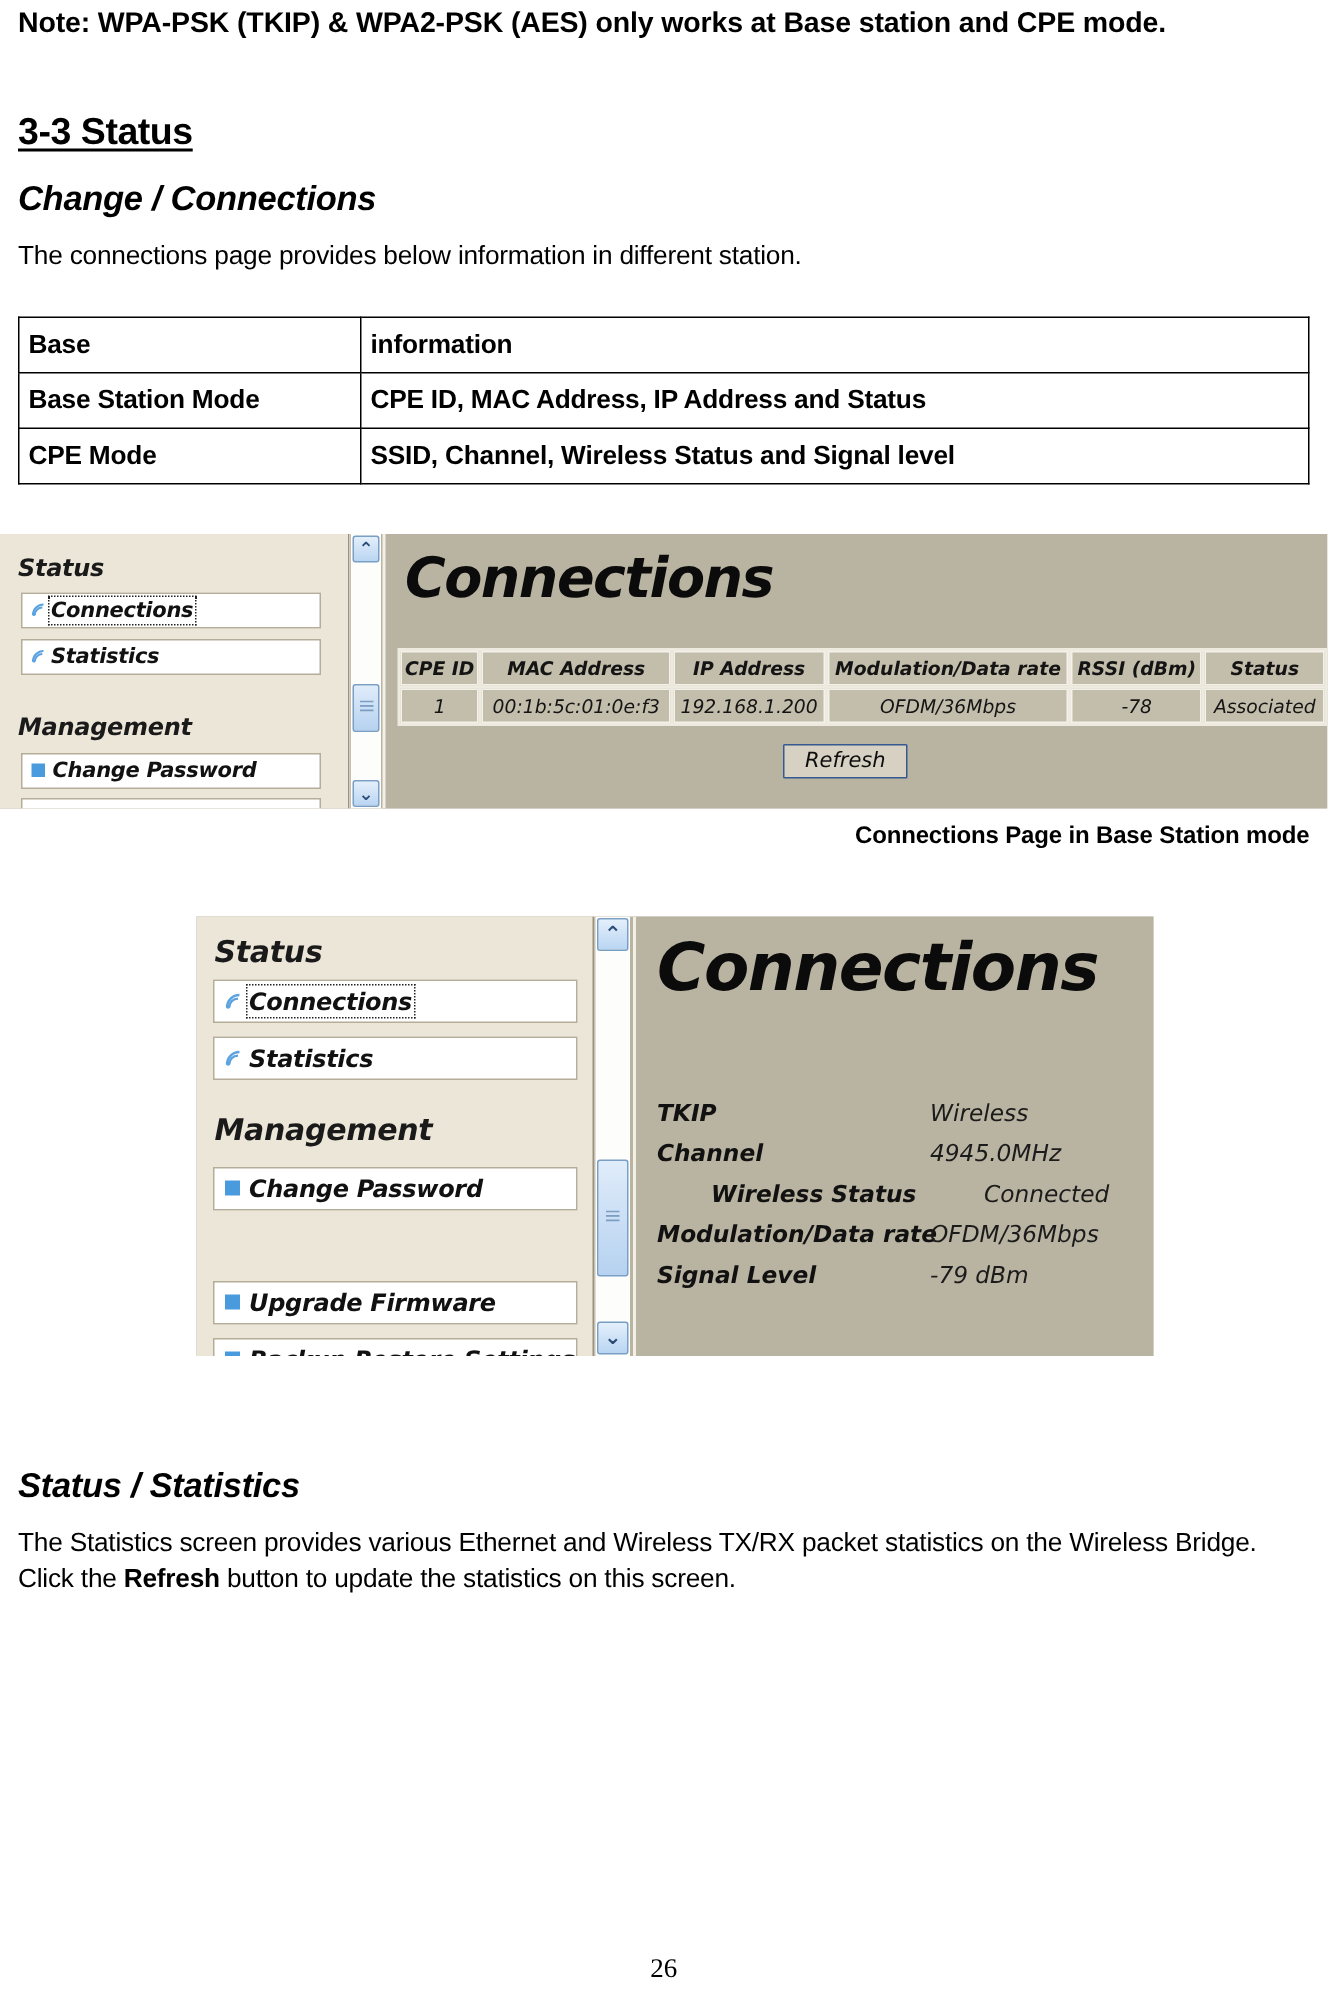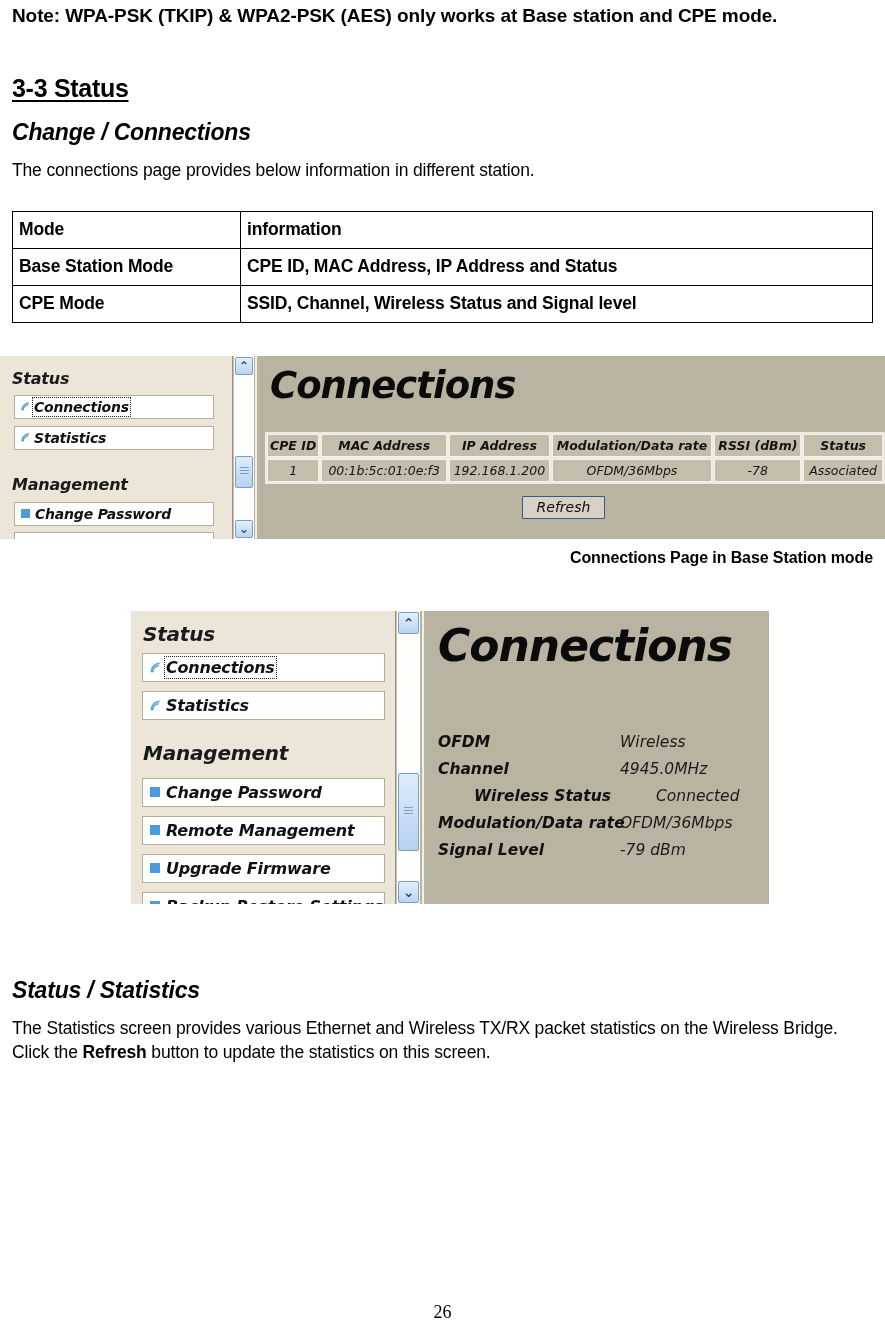--- a/index.html
+++ b/index.html
@@ -268,21 +268,21 @@
   <div style="height:12px"></div>
 
   <p class="body-text">The connections page provides below information in different station.</p>
 
   <div style="height:28px"></div>
 
   
   <table class="mode-table">
     <tbody>
       <tr>
-        <td class="col-mode">Mode</td>
+        <td class="col-mode">Base</td>
         <td>information</td>
       </tr>
       <tr>
         <td class="col-mode">Base Station Mode</td>
         <td>CPE ID, MAC Address, IP Address and Status</td>
       </tr>
       <tr>
         <td class="col-mode">CPE Mode</td>
         <td>SSID, Channel, Wireless Status and Signal level</td>
       </tr>
@@ -410,24 +410,20 @@
           <span class="nav-label">Statistics</span>
         </div>
 
         <div class="nav-group-title" style="font-size:20px;position:absolute;left:0;top:130px;padding-left:12px;">Management</div>
 
         <div class="nav-item" style="position:absolute;left:11px;top:167px;width:243px;height:29px;font-size:16px;">
           <span class="sq-icon" style="width:10px;height:10px;margin:0 6px 0 7px;"></span>
           <span class="nav-label">Change Password</span>
         </div>
 
-        <div class="nav-item" style="position:absolute;left:11px;top:205px;width:243px;height:29px;font-size:16px;">
-          <span class="sq-icon" style="width:10px;height:10px;margin:0 6px 0 7px;"></span>
-          <span class="nav-label">Remote Management</span>
-        </div>
 
         <div class="nav-item" style="position:absolute;left:11px;top:243px;width:243px;height:29px;font-size:16px;">
           <span class="sq-icon" style="width:10px;height:10px;margin:0 6px 0 7px;"></span>
           <span class="nav-label">Upgrade Firmware</span>
         </div>
 
         <div class="nav-item" style="position:absolute;left:11px;top:281px;width:243px;height:29px;font-size:16px;">
           <span class="sq-icon" style="width:10px;height:10px;margin:0 6px 0 7px;"></span>
           <span class="nav-label">Backup Restore Settings</span>
         </div>
@@ -445,21 +441,21 @@
       <div class="sb-btn down" style="height:22px;font-size:14px;">
         <span>⌄</span>
       </div>
     </div>
 
     <div class="shot-main" style="left:291px;right:0;">
       <div class="shot-title" style="position:absolute;left:14px;top:9px;font-size:44px;">Connections</div>
 
       <div class="kv-list" style="left:14px;top:118px;font-size:15.5px;line-height:27px;">
         <div class="kv-row">
-          <span class="kv-key" style="width:182px;">OFDM</span>
+          <span class="kv-key" style="width:182px;">TKIP</span>
           <span class="kv-val">Wireless</span>
         </div>
         <div class="kv-row">
           <span class="kv-key" style="width:182px;">Channel</span>
           <span class="kv-val">4945.0MHz</span>
         </div>
         <div class="kv-row">
           <span class="kv-key" style="width:182px;margin-left:36px;">Wireless Status</span>
           <span class="kv-val">Connected</span>
         </div>

